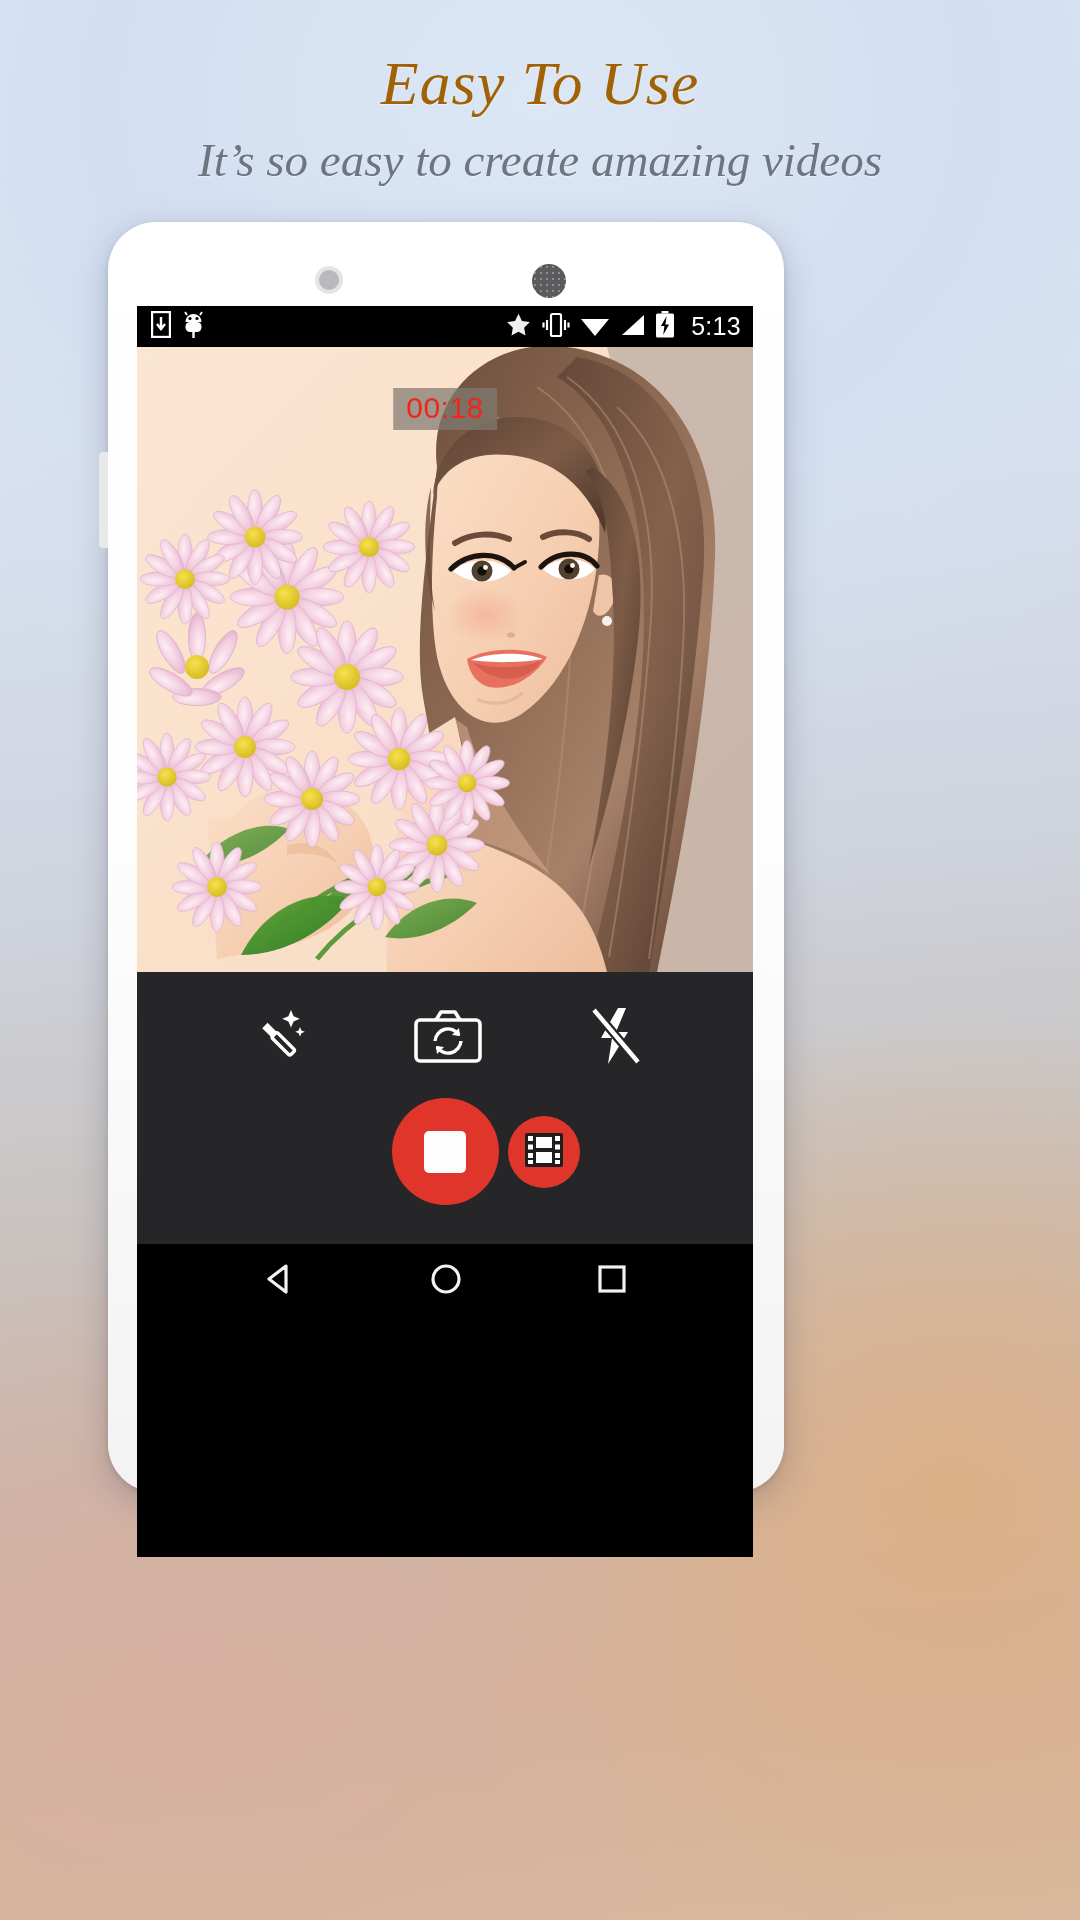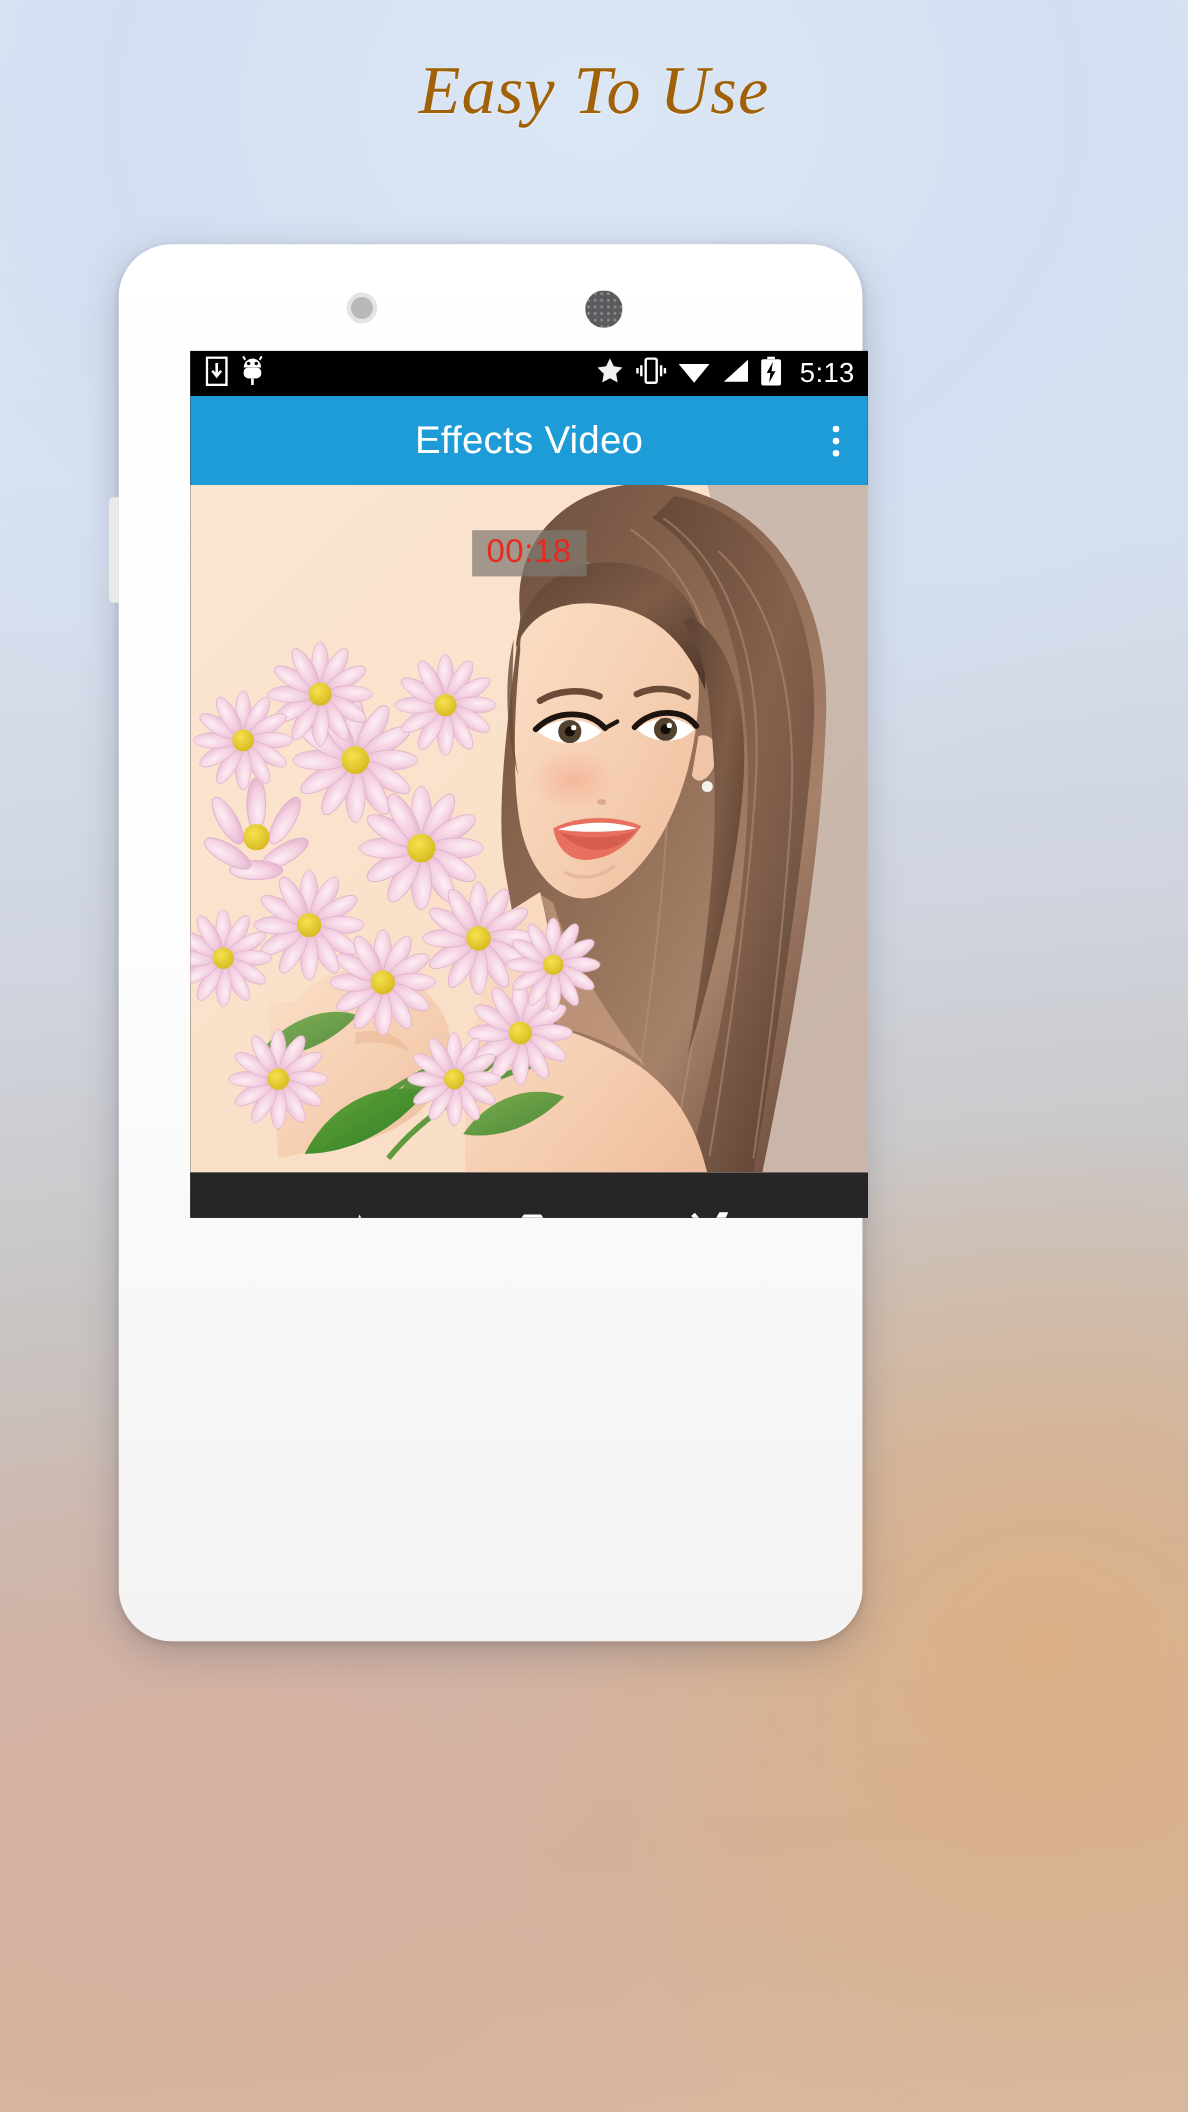--- a/index.html
+++ b/index.html
@@ -57,25 +57,24 @@
     position:absolute; left:424px; top:42px; width:34px; height:34px;
     border-radius:50%;
     background:#5b5b5e;
     background-image:radial-gradient(#8f8f94 1.1px, transparent 1.3px);
     background-size:6px 6px;
   }
 
   
   .screen {
     position:absolute;
-    left:29px; top:97px;
-    width:616px; height:788px;
+    left:29px; top:84px;
+    width:616px; height:1251px;
     background:#000;
     overflow:hidden;
-    margin-left:36px;
   }
 
   
   .statusbar {
     height:41px; background:#000; display:flex; align-items:center;
     padding:0 12px 0 14px; color:#fff;
   }
   .sb-left { display:flex; align-items:center; gap:12px; }
   .sb-right { margin-left:auto; display:flex; align-items:center; gap:9px; }
   .sb-time { font-size:25px; font-weight:400; letter-spacing:0.3px; margin-left:7px; color:#fff; }
@@ -132,20 +131,21 @@
   .nav-btn { cursor:pointer; }
 
   
   .scene { position:absolute; inset:0; }
 </style>
 </head>
 <body>
 
 <div class="headline-wrap">
   <div class="headline">Easy To Use</div>
+  <div class="subhead">It’s so easy to create amazing videos</div>
 </div>
 
 <div class="phone">
 
   <div class="cam-dot"></div>
   <div class="speaker"></div>
 
   <div class="screen">
 
     <div class="statusbar">
@@ -193,28 +193,20 @@
           <svg width="20" height="27" viewBox="0 0 20 27">
             <rect x="6.5" y="0" width="7" height="2.5" fill="#fff"></rect>
             <rect x="1" y="2.5" width="18" height="24" rx="1.6" fill="#fff"></rect>
             <path d="M11.6 5 L6 15 L9.4 15 L8.2 24 L14 13.5 L10.4 13.5 Z" fill="#000"></path>
           </svg>
         </span>
         <span class="sb-time">5:13</span>
       </div>
     </div>
 
-    <div class="toolbar">
-      <span class="toolbar-title">Effects Video</span>
-      <span class="overflow">
-        <span></span>
-          <span></span>
-          <span></span>
-      </span>
-    </div>
 
     <div class="preview">
       <svg class="scene" viewBox="0 0 616 625" preserveAspectRatio="xMidYMid slice">
         <defs>
           <linearGradient id="bgw" x1="0" y1="0" x2="1" y2="1">
             <stop offset="0" stop-color="#fbe6d2"></stop>
               <stop offset="0.5" stop-color="#fae0c9"></stop>
               <stop offset="1" stop-color="#f6dcc4"></stop>
           </linearGradient>
           <linearGradient id="hairG" x1="0.1" y1="0" x2="0.9" y2="1">

